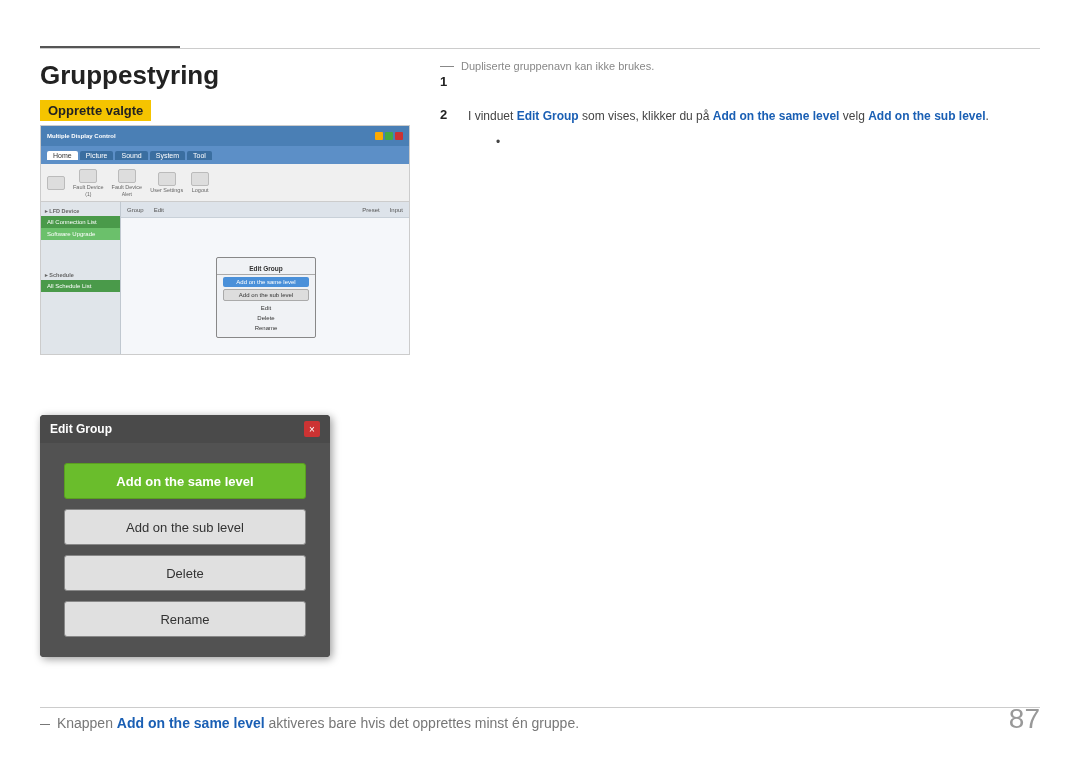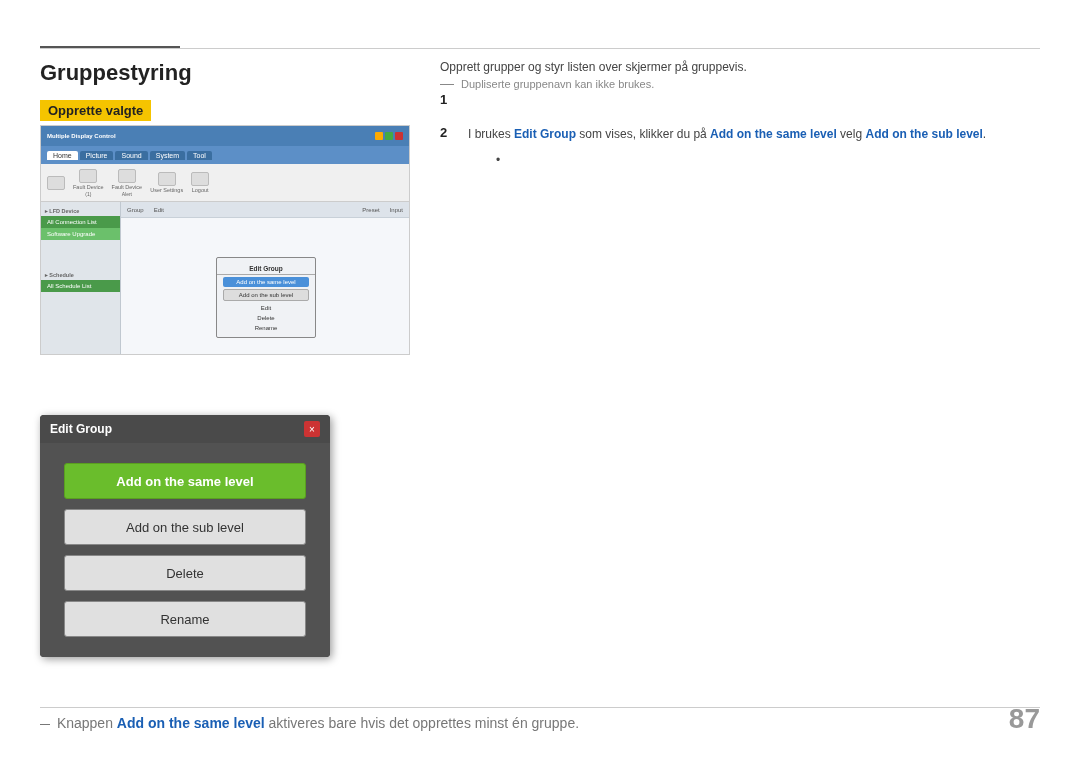--- a/index.html
+++ b/index.html
@@ -30,21 +30,21 @@
       width: 140px;
       height: 3px;
       background: #555555;
     }
 
     
     .main-heading {
       position: absolute;
       top: 60px;
       left: 40px;
-      font-size: 22px;
+      font-size: 26px;
       font-weight: bold;
       color: #222222;
     }
 
     
     .section-label {
       position: absolute;
       top: 100px;
       left: 40px;
       background: #f5c400;
@@ -350,21 +350,21 @@
       margin-right: 3px;
     }
     .footer-note .bold-blue { color: #1a5fb4; font-weight: bold; }
 
     
     .page-number {
       position: absolute;
       bottom: 28px;
       right: 40px;
       font-size: 28px;
-      font-weight: bold;
+      font-weight: normal;
       color: #999999;
     }
 
     
     .bottom-line {
       position: absolute;
       bottom: 55px;
       left: 40px;
       right: 40px;
       height: 1px;
@@ -375,35 +375,34 @@
 <body>
 
 <div class="top-line-bold"></div>
 <div class="top-line"></div>
 
 <h1 class="main-heading">Gruppestyring</h1>
 
 <div class="section-label">Opprette valgte</div>
 
 <div class="right-text-block">
-  <p class="intro-text">Opprett grupper og styr listen over skjermer på gruppevis.</p>
   <p class="note-text">
     <span class="note-dash"></span>
     <span>Dupliserte gruppenavn kan ikke brukes.</span>
   </p>
 
   <div class="step-block">
     <span class="step-number">1</span>
   </div>
 
   <div class="step-block">
     <span class="step-number">2</span>
     <div>
       <p class="step-text">
-        <span>I brukes </span><span class="blue">Edit Group</span><span> som vises, klikker du på </span><span class="blue">Add on the same level</span><span> velg </span><span class="blue">Add on the sub level</span><span>.</span>
+        <span>I vinduet </span><span class="blue">Edit Group</span><span> som vises, klikker du på </span><span class="blue">Add on the same level</span><span> velg </span><span class="blue">Add on the sub level</span><span>.</span>
       </p>
       <div class="bullet-block">
         <div class="bullet-item">
           <span class="bullet-dot">•</span>
         </div>
       </div>
     </div>
   </div>
 </div>
 

